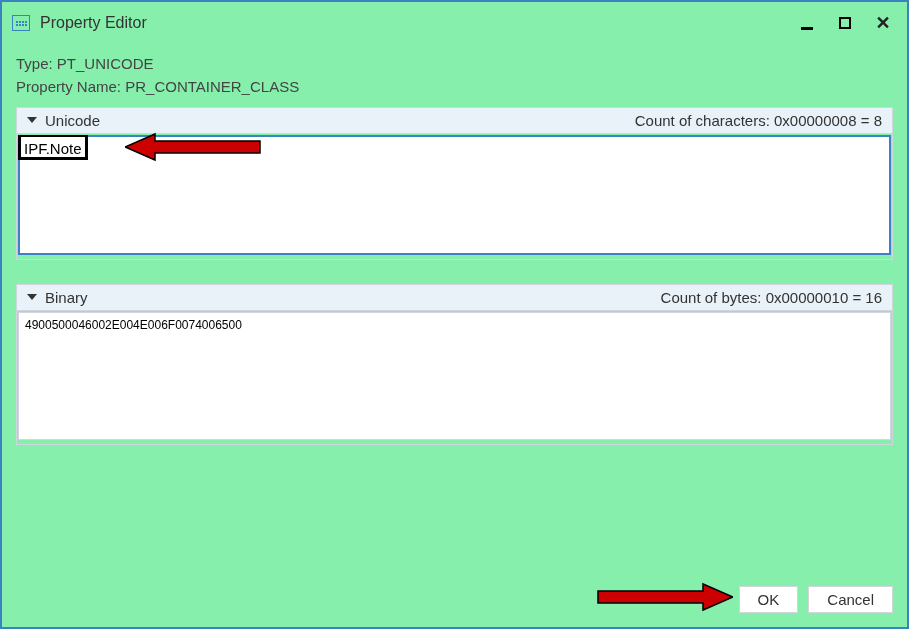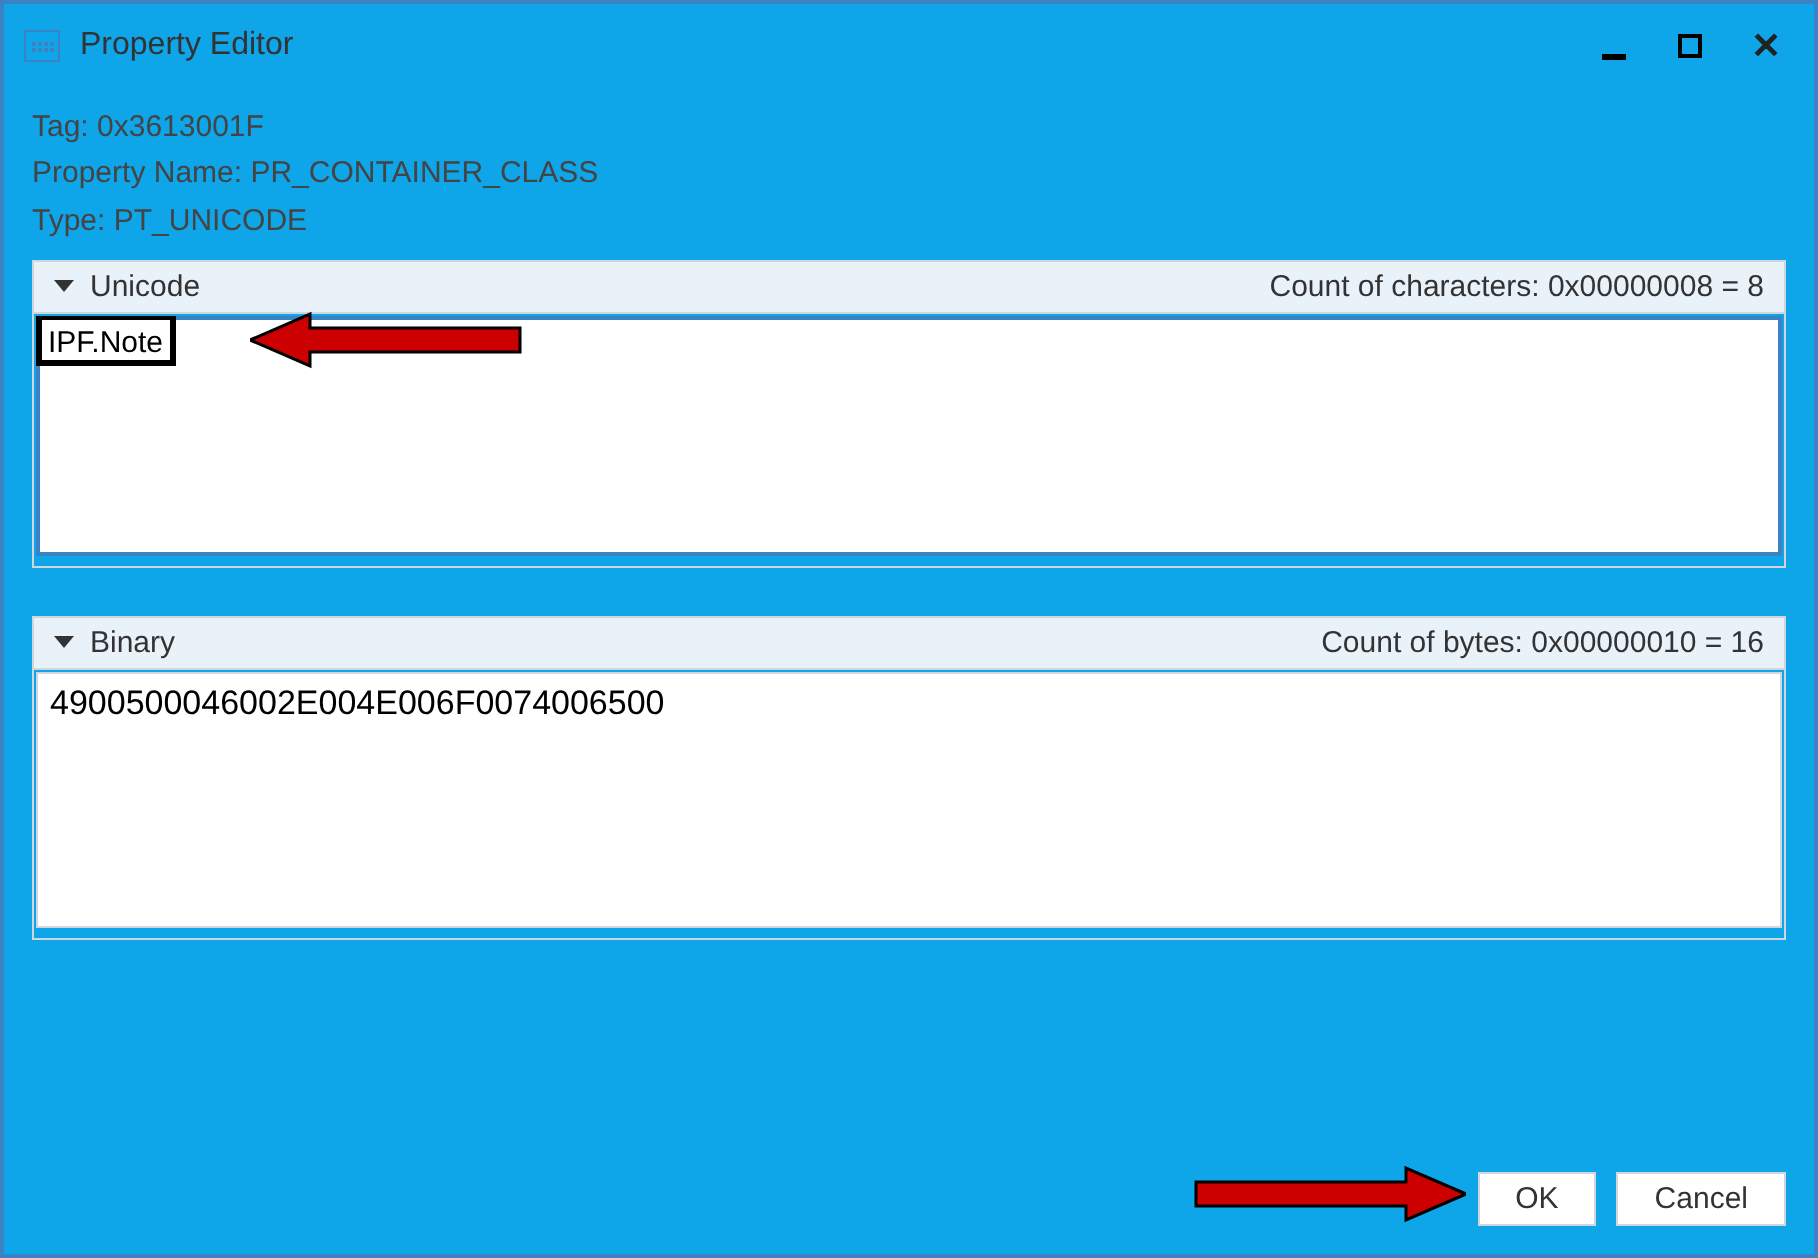--- a/index.html
+++ b/index.html
@@ -1,20 +1,20 @@
 <!DOCTYPE html>
 <html><head>
   <meta charset="utf-8">
   <style>
     * { box-sizing: border-box; margin: 0; padding: 0; }
     body { font-family: "Segoe UI", Arial, sans-serif; font-size: 15px; color: #222; background: #fff; }
     .window {
       width: 909px; height: 629px;
       border: 2px solid #3b82c4;
-      background: #0ea5e9;
+      background: #86efac;
       display: flex; flex-direction: column;
       position: relative;
     }
     .titlebar {
       display: flex; align-items: center;
       padding: 6px 10px 4px 10px;
       height: 40px;
     }
     .titlebar .app-icon {
       width: 18px; height: 16px;
@@ -83,21 +83,21 @@
       font-family: "Segoe UI", Arial, sans-serif;
       resize: none;
       outline: none;
     }
     .binary-area {
       width: calc(100% - 2px);
       margin: 1px;
       border: 1px solid #cfd6dd;
       height: 128px;
       padding: 5px 6px;
-      font-size: 17px;
+      font-size: 12px;
       font-family: "Segoe UI", Arial, sans-serif;
       resize: none;
       outline: none;
     }
     .unicode-highlight {
       position: absolute;
       top: 1px; left: 1px;
       border: 3px solid #000; border-top-width: 2px;
       padding: 1px 4px 2px 2px;
       pointer-events: none;
@@ -150,30 +150,26 @@
       <span class="ctl">
           <span class="maximize-box"></span>
         </span>
       <span class="ctl close-x">✕</span>
     </div>
   </div>
 
   <div class="content">
     <div class="info-block">
       <div class="row">
-        <span>Tag:</span>
-        <span>0x3613001F</span>
+        <span>Type:</span>
+        <span>PT_UNICODE</span>
       </div>
       <div class="row">
         <span>Property Name:</span>
         <span>PR_CONTAINER_CLASS</span>
-      </div>
-      <div class="row">
-        <span>Type:</span>
-        <span>PT_UNICODE</span>
       </div>
     </div>
 
     <div class="panel">
       <div class="panel-header">
         <span class="expand-icon"></span>
         <span>Unicode</span>
         <span class="count">Count of characters: 0x00000008 = 8</span>
       </div>
       <div class="panel-body" style="position:relative;">

